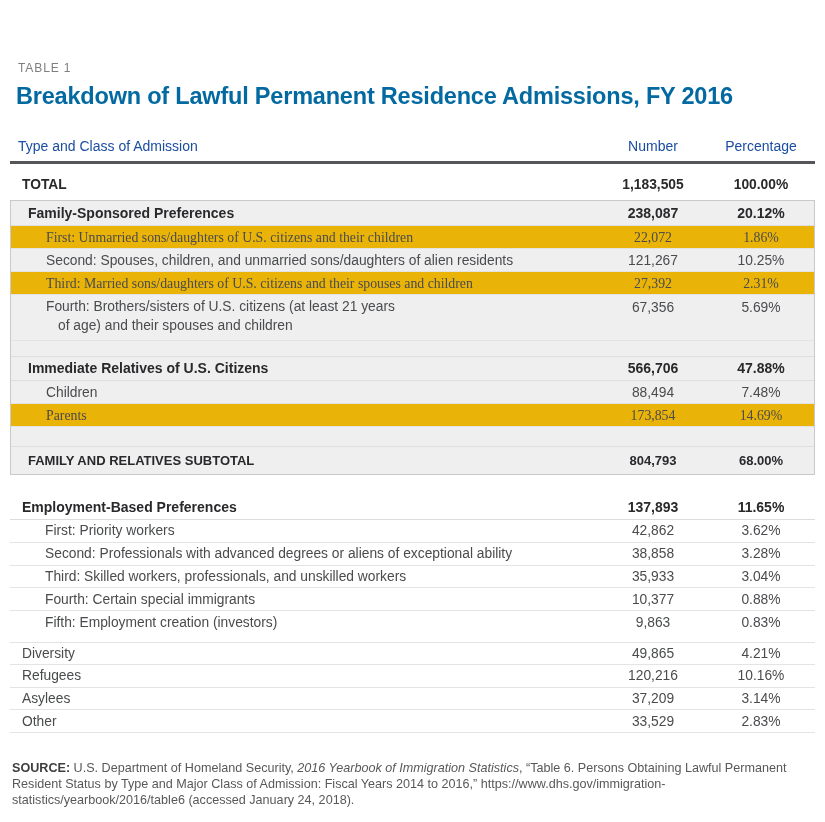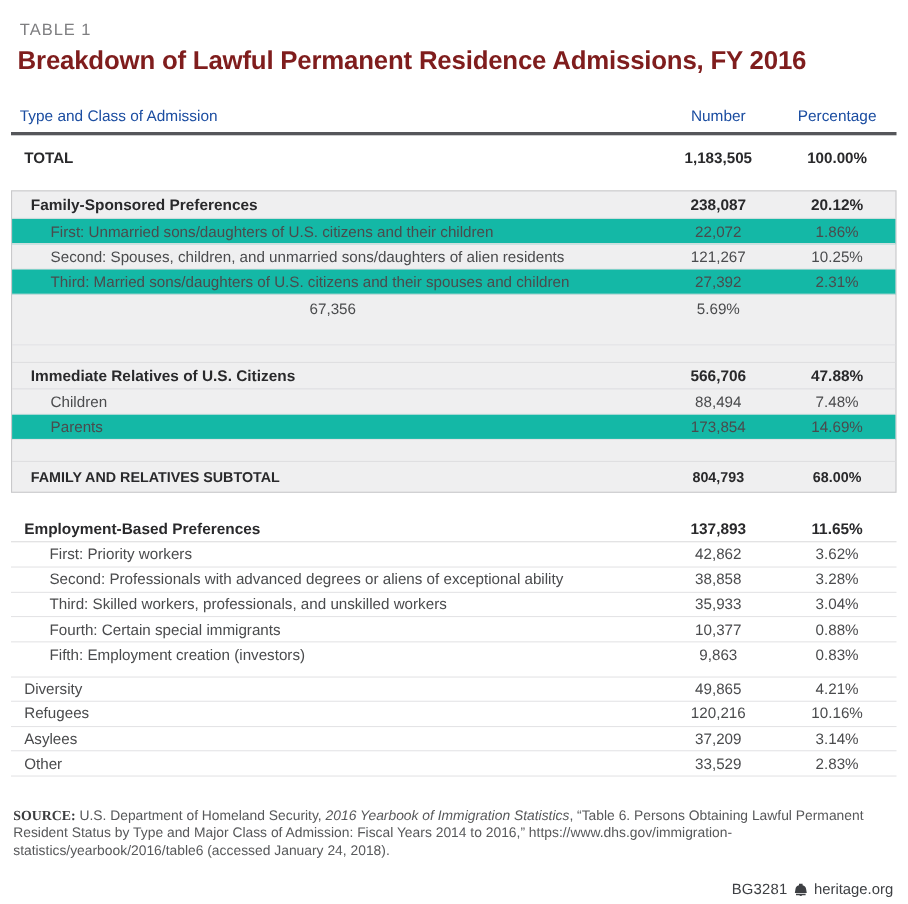--- a/index.html
+++ b/index.html
@@ -5,53 +5,53 @@
   * { margin:0; padding:0; box-sizing:border-box; }
   html,body { background:#ffffff; }
   body {
     width:825px; height:822px; overflow:hidden;
     font-family:"Liberation Sans","DejaVu Sans",sans-serif;
     color:#4a4b4d; -webkit-font-smoothing:antialiased;
   }
   .page { width:825px; height:822px; padding:0 10px; position:relative; }
 
   .table-label{
-    padding:21px 0 0 8px; font-size:15px; line-height:13px;
-    color:#7e7e80; letter-spacing:0.9px; font-weight:400;
+    padding:21px 0 0 8px; font-size:12px; line-height:13px;
+    color:#7e7e80; letter-spacing:0.9px; font-weight:400;margin-top:41px;
   }
   .title{
     margin:7px 0 0 6px; font-size:23.5px; line-height:28px;
-    font-weight:700; color:#7f1d1d; letter-spacing:-0.2px;
+    font-weight:700; color:#0369a1; letter-spacing:-0.2px;
   }
 
   .grid{ display:grid; grid-template-columns:1fr 118px 98px; align-items:center; }
   .num,.pct{ text-align:center; white-space:nowrap; }
 
   .header-row{
     margin-top:28px; padding:0 5px 6px 8px;
     border-bottom:3px solid #55565a;
     color:#1b4da1; font-weight:400; font-size:14px; line-height:17px;
   }
 
   .row{ font-size:13.8px; line-height:17px; min-height:22.8px; padding-right:5px; }
   .row .label{ padding-left:35px; }
   .row.toplevel .label{ padding-left:12px; }
   .bold-row{ font-weight:700; color:#29292b; }
   .row-total{ margin-top:6px; min-height:28px; }
 
   
   .panel{
-    margin-top:16px; background:#efeff0;
+    margin-top:2px; background:#efeff0;
     border:1px solid #c9c9cb;
   }
   .panel .row{ padding-right:4px; }
   .panel .group-head{ min-height:25px; font-size:14px; border-bottom:1px solid #dfdfe1; }
   .panel .group-head .label{ padding-left:17px; }
   .panel .sub{ min-height:23px; border-bottom:1px solid #e3e3e5; }
-  .panel .stripe-a{ background:#14b8a6; }
+  .panel .stripe-a{ background:#eab308;font-family:Liberation Serif, serif; }
   .panel .row-multiline{ min-height:46px; align-items:start; padding-top:3px; }
   .panel .row-multiline .label{ line-height:18.5px; }
   .panel .row-multiline .num, .panel .row-multiline .pct{ padding-top:1px; }
   .label-line2{ display:block; padding-left:12px; }
   .panel .spacer-sm{ height:15px; }
   .panel .spacer-md{ height:19px; }
   .panel .bordertop{ border-top:1px solid #dfdfe1; }
   .panel .subtotal{ min-height:28px; font-size:13px; }
   .panel .subtotal .label{ padding-left:17px; }
 
@@ -64,21 +64,21 @@
   .section-other{ margin-top:8px; }
   .section-other .row{ border-bottom:1px solid #e4e4e6; min-height:22.8px; }
   .section-other .row:first-child{ border-top:1px solid #e4e4e6; }
   .section-other .row .label{ padding-left:12px; }
 
   
   .source{
     margin:27px 0 0 2px; width:792px;
     font-size:12.6px; line-height:16px; color:#57585a;
   }
-  .source .src-label{ font-weight:700; color:#3c3d3f;font-family:Liberation Serif, serif; }
+  .source .src-label{ font-weight:700; color:#3c3d3f; }
   .source .src-italic{ font-style:italic;margin-top:23px; }
   .footer{
     position:absolute; right:13px; bottom:6px;
     display:flex; align-items:center; gap:5px;
     font-size:13.5px; color:#3e4044;
   }
   .footer .doc-id{ letter-spacing:0.2px; }
   .bell{ width:14px; height:14px; display:inline-block; }
   .bell svg{ display:block; width:14px; height:14px; fill:#3e4044; }
 </style>
@@ -118,20 +118,21 @@
       <span class="label">Second: Spouses, children, and unmarried sons/daughters of alien residents</span>
       <span class="num">121,267</span>
       <span class="pct">10.25%</span>
     </div>
     <div class="grid row sub stripe-a">
       <span class="label">Third: Married sons/daughters of U.S. citizens and their spouses and children</span>
       <span class="num">27,392</span>
       <span class="pct">2.31%</span>
     </div>
     <div class="grid row sub row-multiline">
+      <span class="label"><span>Fourth: Brothers/sisters of U.S. citizens (at least 21 years</span><span class="label-line2">of age) and their spouses and children</span></span>
       <span class="num">67,356</span>
       <span class="pct">5.69%</span>
     </div>
 
     <div class="spacer-sm"></div>
 
     <div class="grid row group-head bold-row bordertop">
       <span class="label">Immediate Relatives of U.S. Citizens</span>
       <span class="num">566,706</span>
       <span class="pct">47.88%</span>

